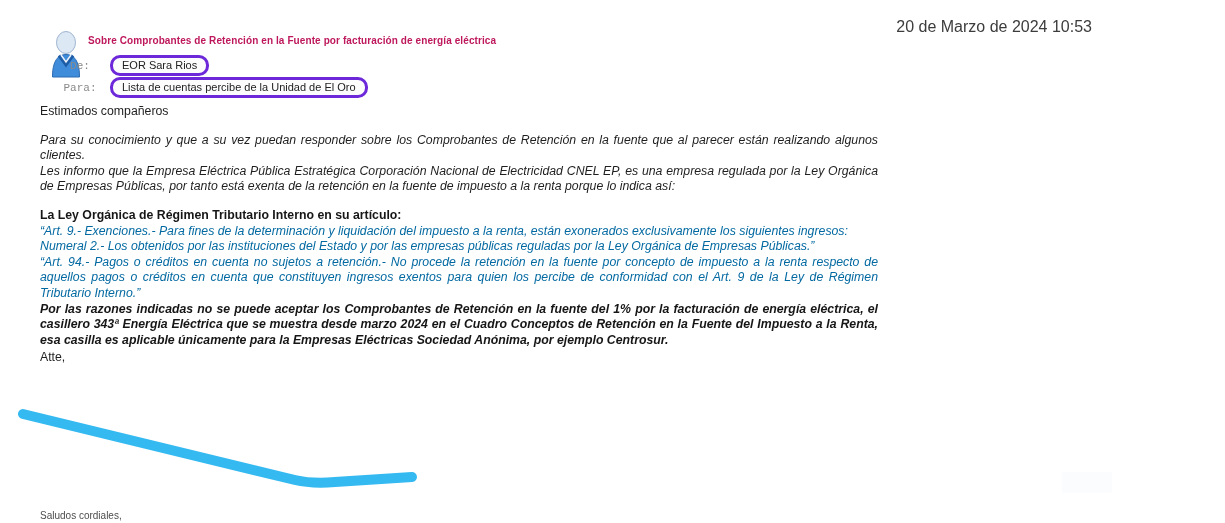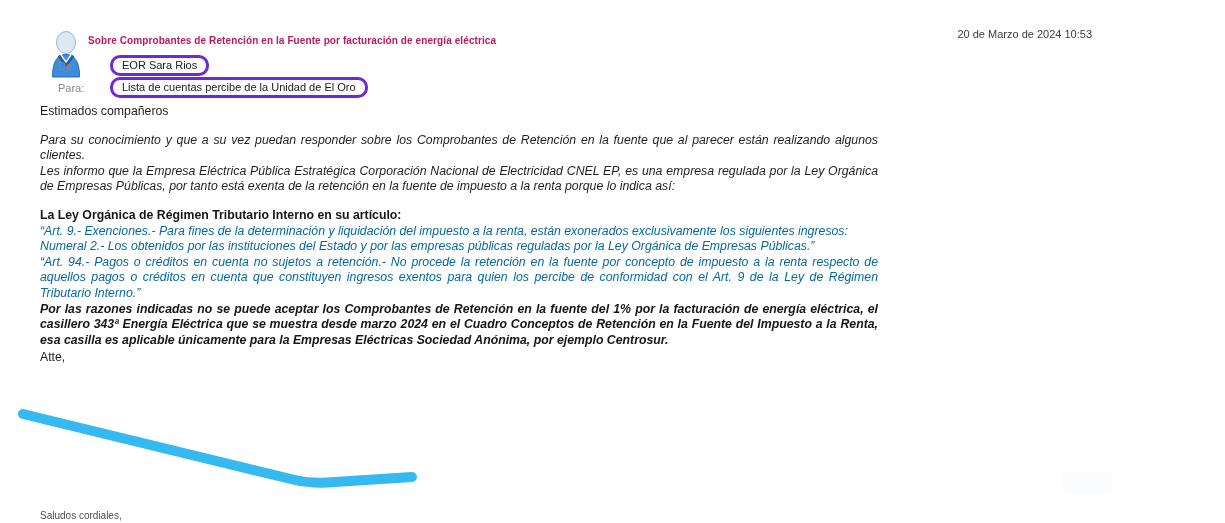--- a/index.html
+++ b/index.html
@@ -14,31 +14,31 @@
   
   .avatar{
     position:absolute;left:50px;top:31px;width:32px;height:47px;
   }
   .subject{
     position:absolute;left:88px;top:35px;
     font-size:10px;font-weight:bold;color:#be185d;
     letter-spacing:.1px;
   }
   .sent-date{
-    position:absolute;right:133px;top:28px;
-    font-size:11px;color:#3c3c3c;
+    position:absolute;right:133px;top:18px;
+    font-size:16px;color:#3c3c3c;
   }
   .addr-row{
     position:absolute;left:58px;display:flex;align-items:center;
   }
   .addr-row.from{top:55px;}
   .addr-row.to{top:77px;}
   .addr-label{
-    display:inline-block;width:44px;text-align:left;
-    font-size:11px;color:#8a8a8a;
+    display:inline-block;width:44px;text-align:center;
+    font-size:11px;color:#8a8a8a;font-family:Liberation Mono, monospace;
   }
   .pill{
     margin-left:8px;
     border:3px solid #6d28d9;border-radius:10px;
     padding:1px 9px 2px 9px;
     font-size:11px;color:#222;background:#fcfcfc;
     white-space:nowrap;
   }
   
   .body-text{

